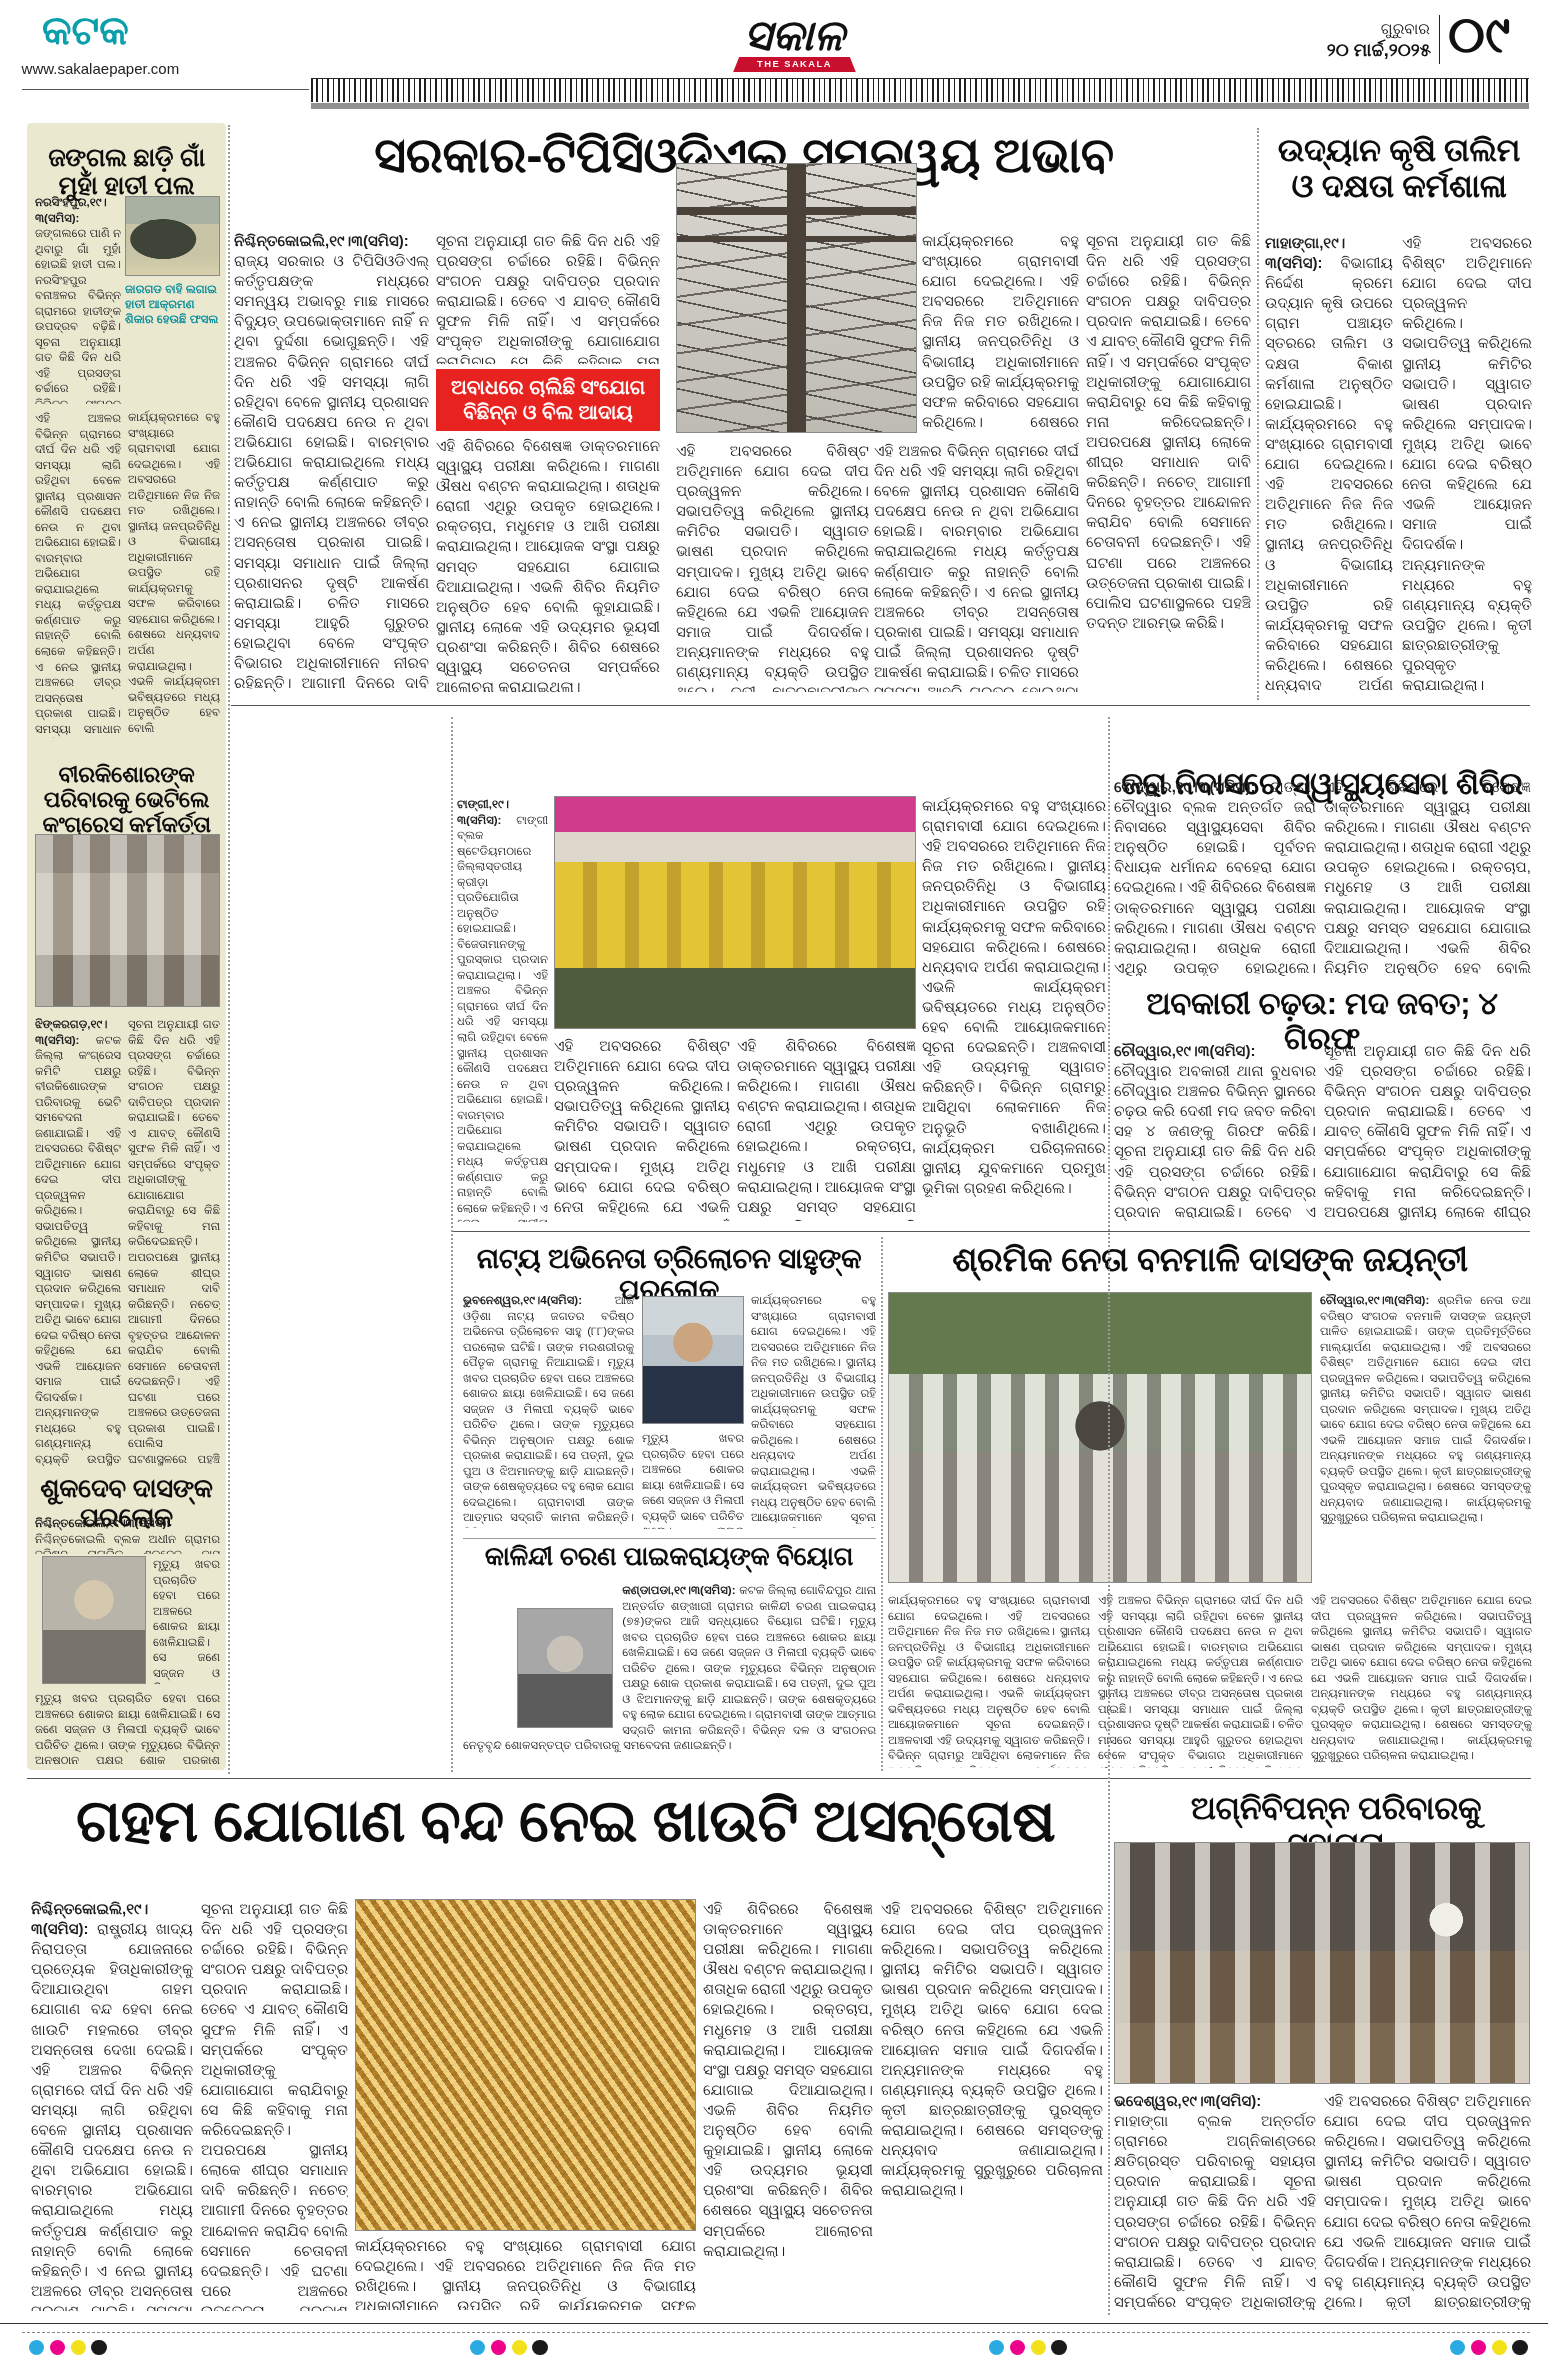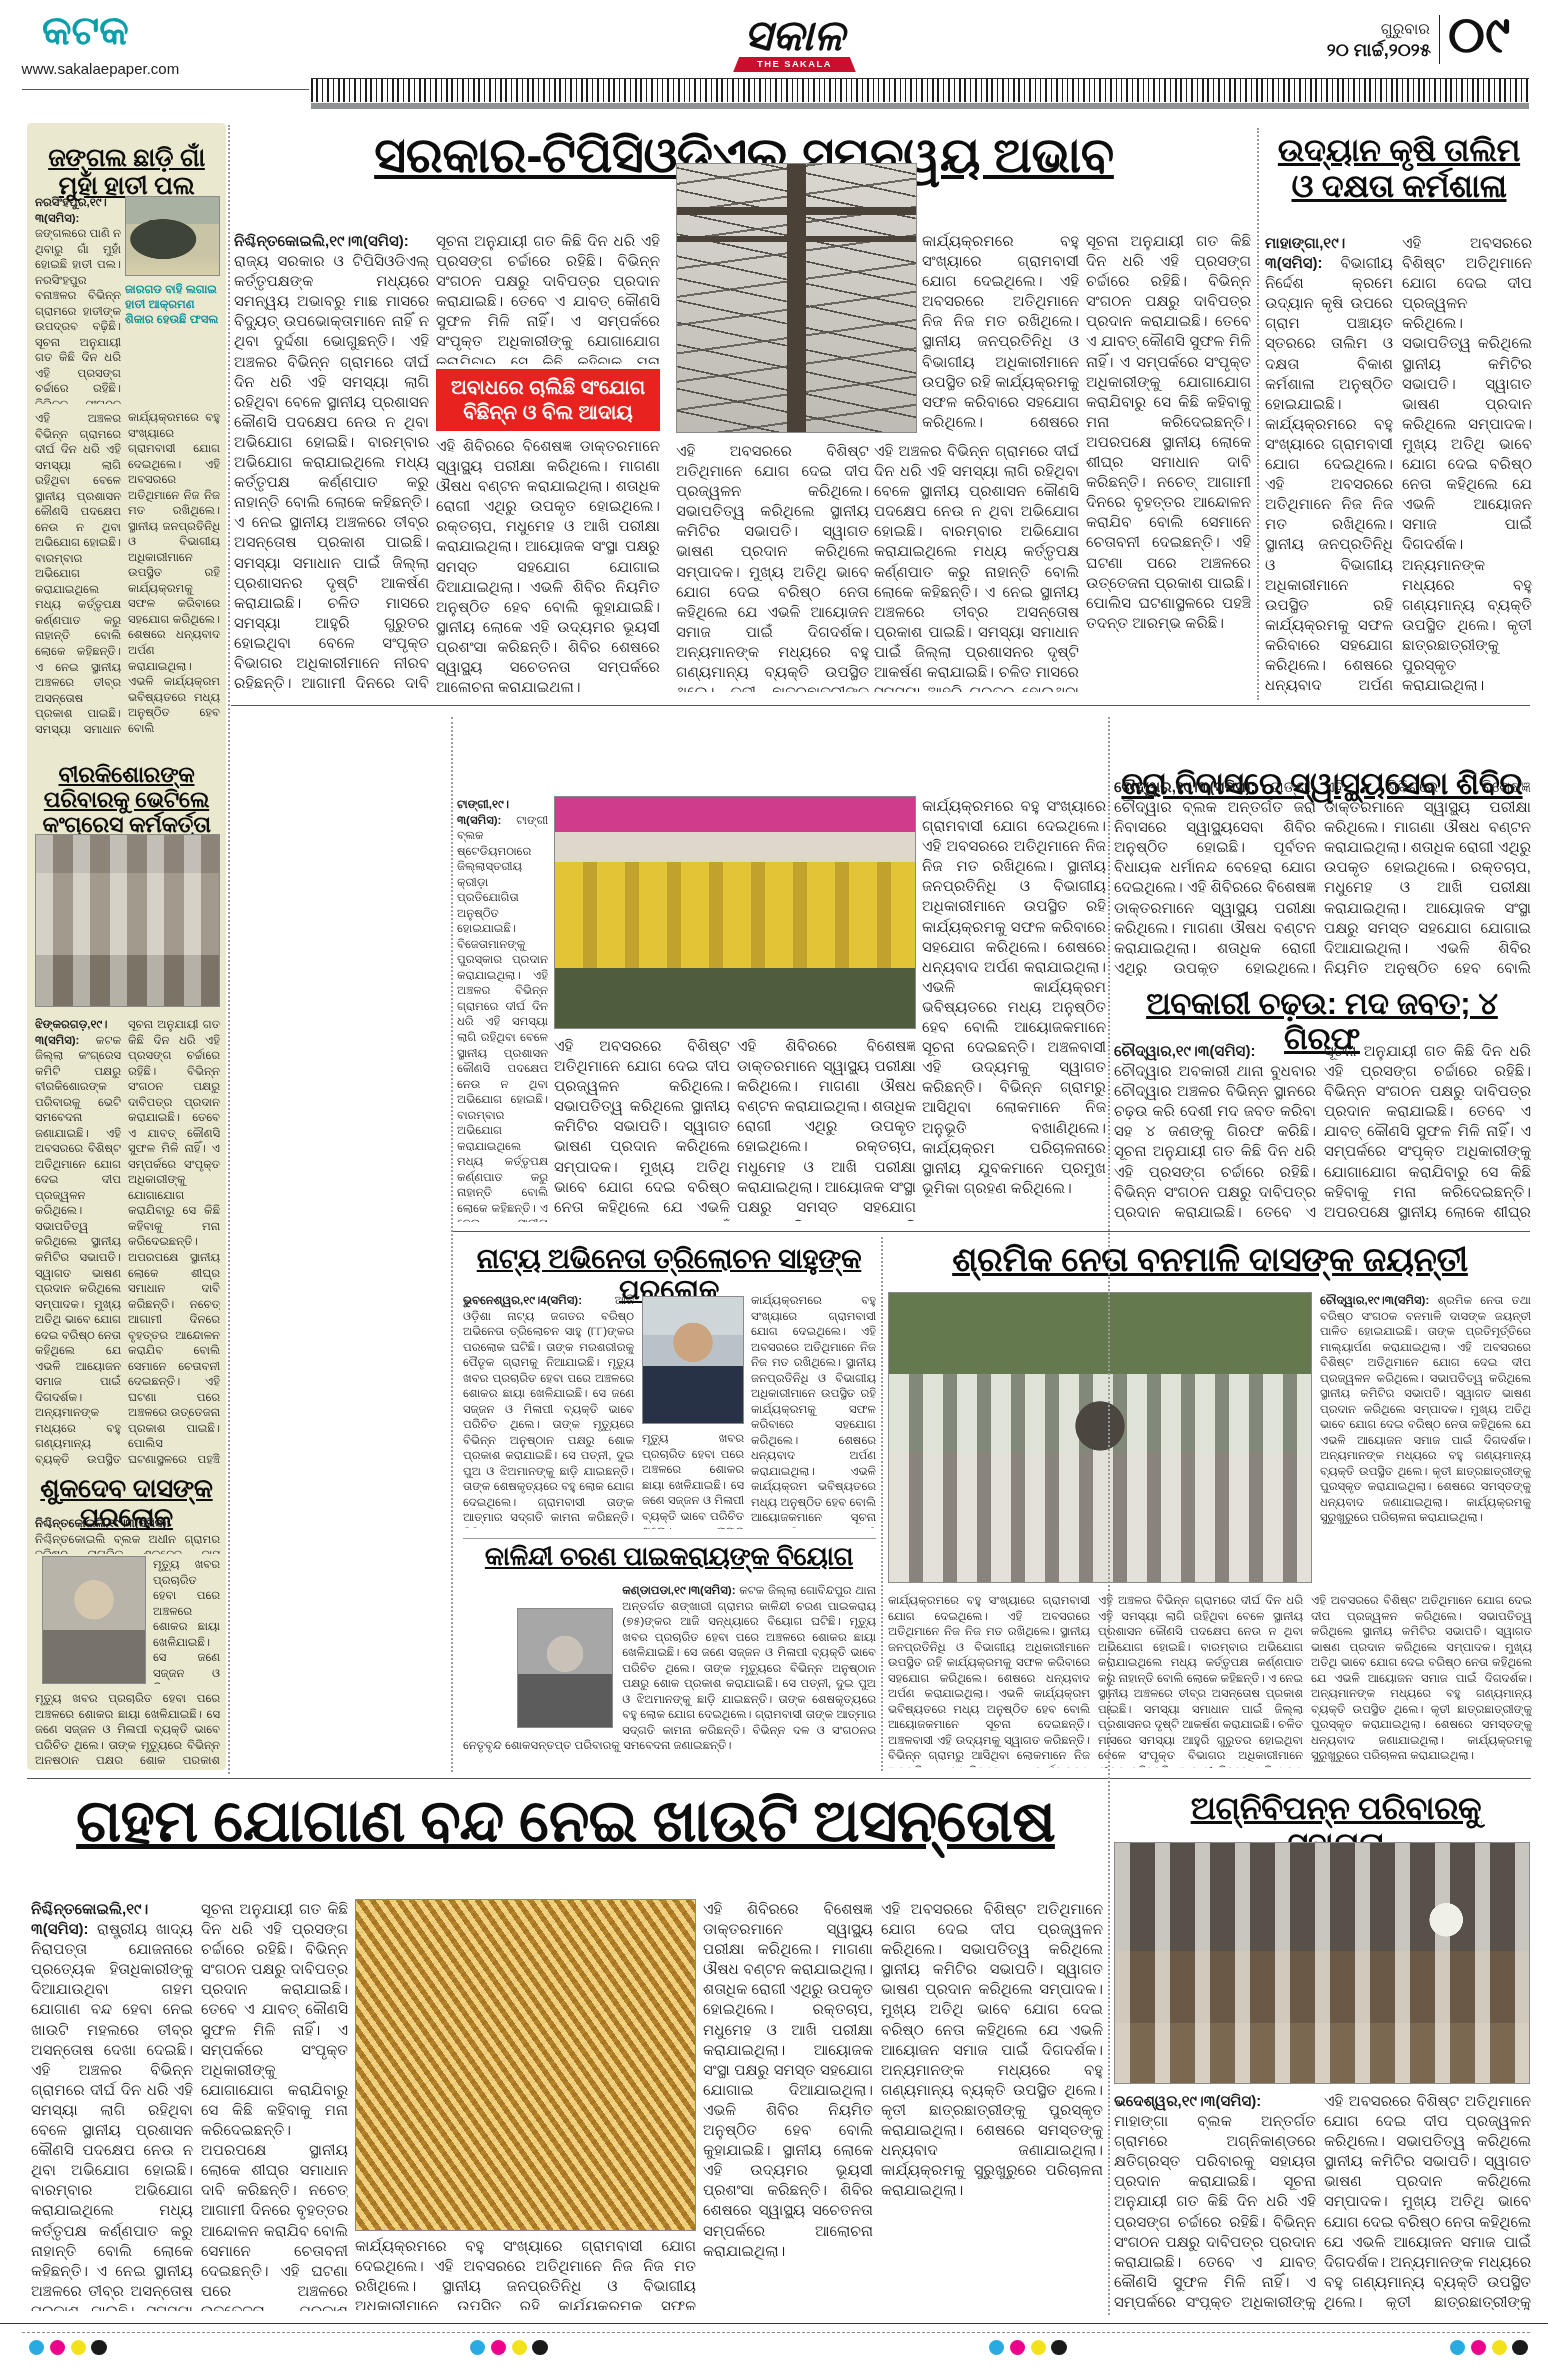--- a/index.html
+++ b/index.html
@@ -1,19 +1,19 @@
 <!DOCTYPE html>
 <html style="font-size:12.3px"><head>
 <meta charset="utf-8">
 <style>
   html,body{margin:0;padding:0;background:#ffffff;}
   .page{position:relative;width:1548px;height:2377px;background:#ffffff;overflow:hidden;
         font-family:"Liberation Sans",sans-serif;color:#1b1b1b;}
   .abs{position:absolute;}
-  .hl{font-weight:bold;color:#0d0d0d;text-align:center;line-height:1.12;letter-spacing:-0.4px;text-decoration:underline;}
+  .hl{font-weight:bold;color:#0d0d0d;text-align:center;line-height:1.12;letter-spacing:-0.4px;}
   .bodytext{font-size:15px;line-height:1.34;text-align:justify;overflow:hidden;color:#1c1c1c;}
   .small{font-size:11.6px;}
   .byl{font-weight:bold;margin-top:46px;}
   .photo{border:0.8px solid #8a8a8a;box-sizing:border-box;}
   .cream{background:#ebe8d0;border-radius:4.6px;}
   .vdot{width:0;border-left:2.3px dotted #9a9a9a;}
   .hrule{height:0;border-top:1.5px solid #555;}
   .hthin{height:0;border-top:0.8px solid #9a9a9a;}
   .barcode{background:repeating-linear-gradient(90deg,#1f1f1f 0 1.5px,#ffffff 1.5px 5.4px);
            border-top:1.5px solid #2a2a2a;}

